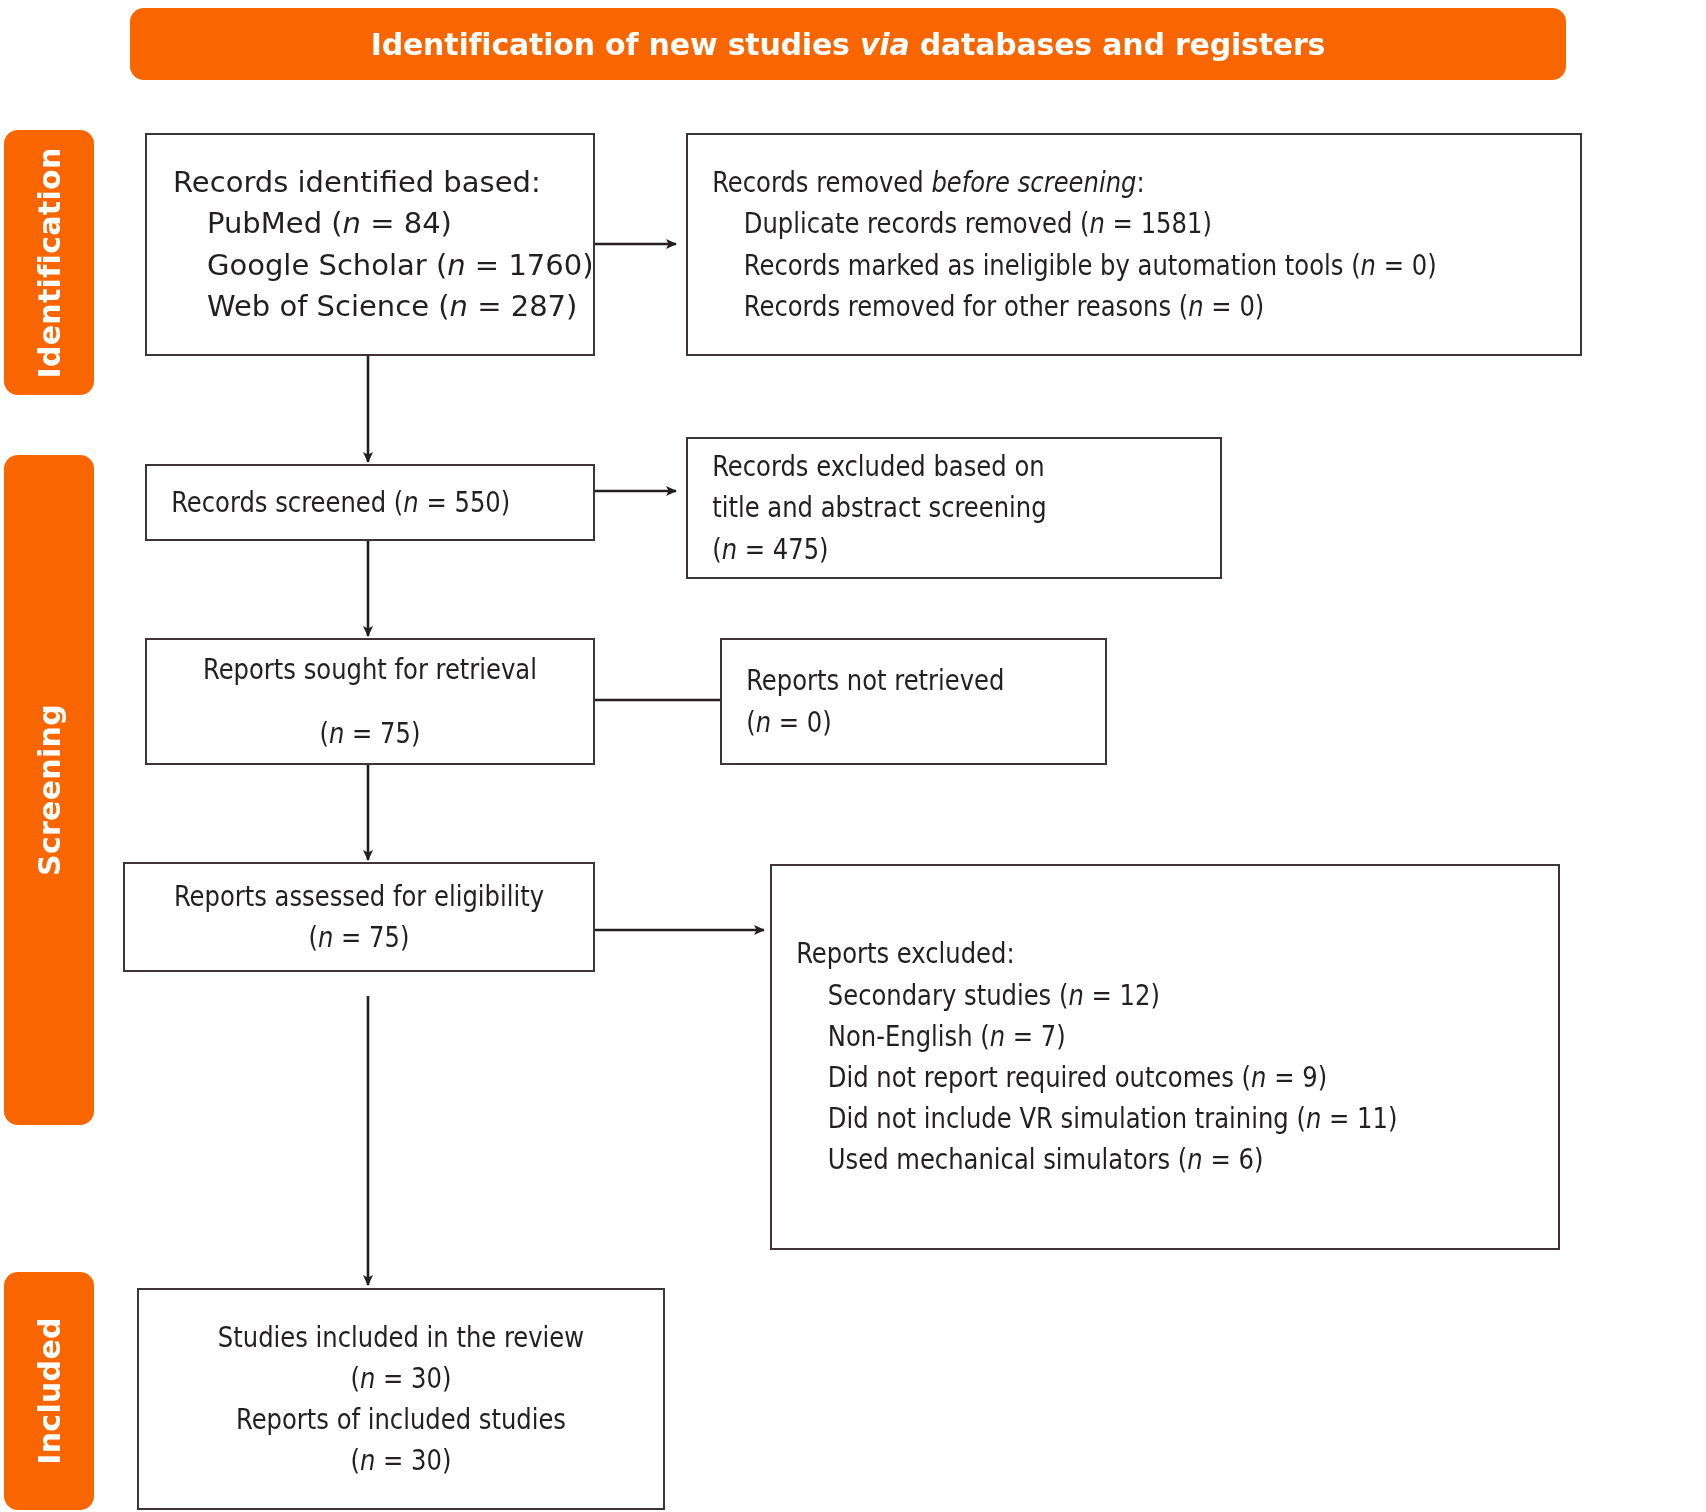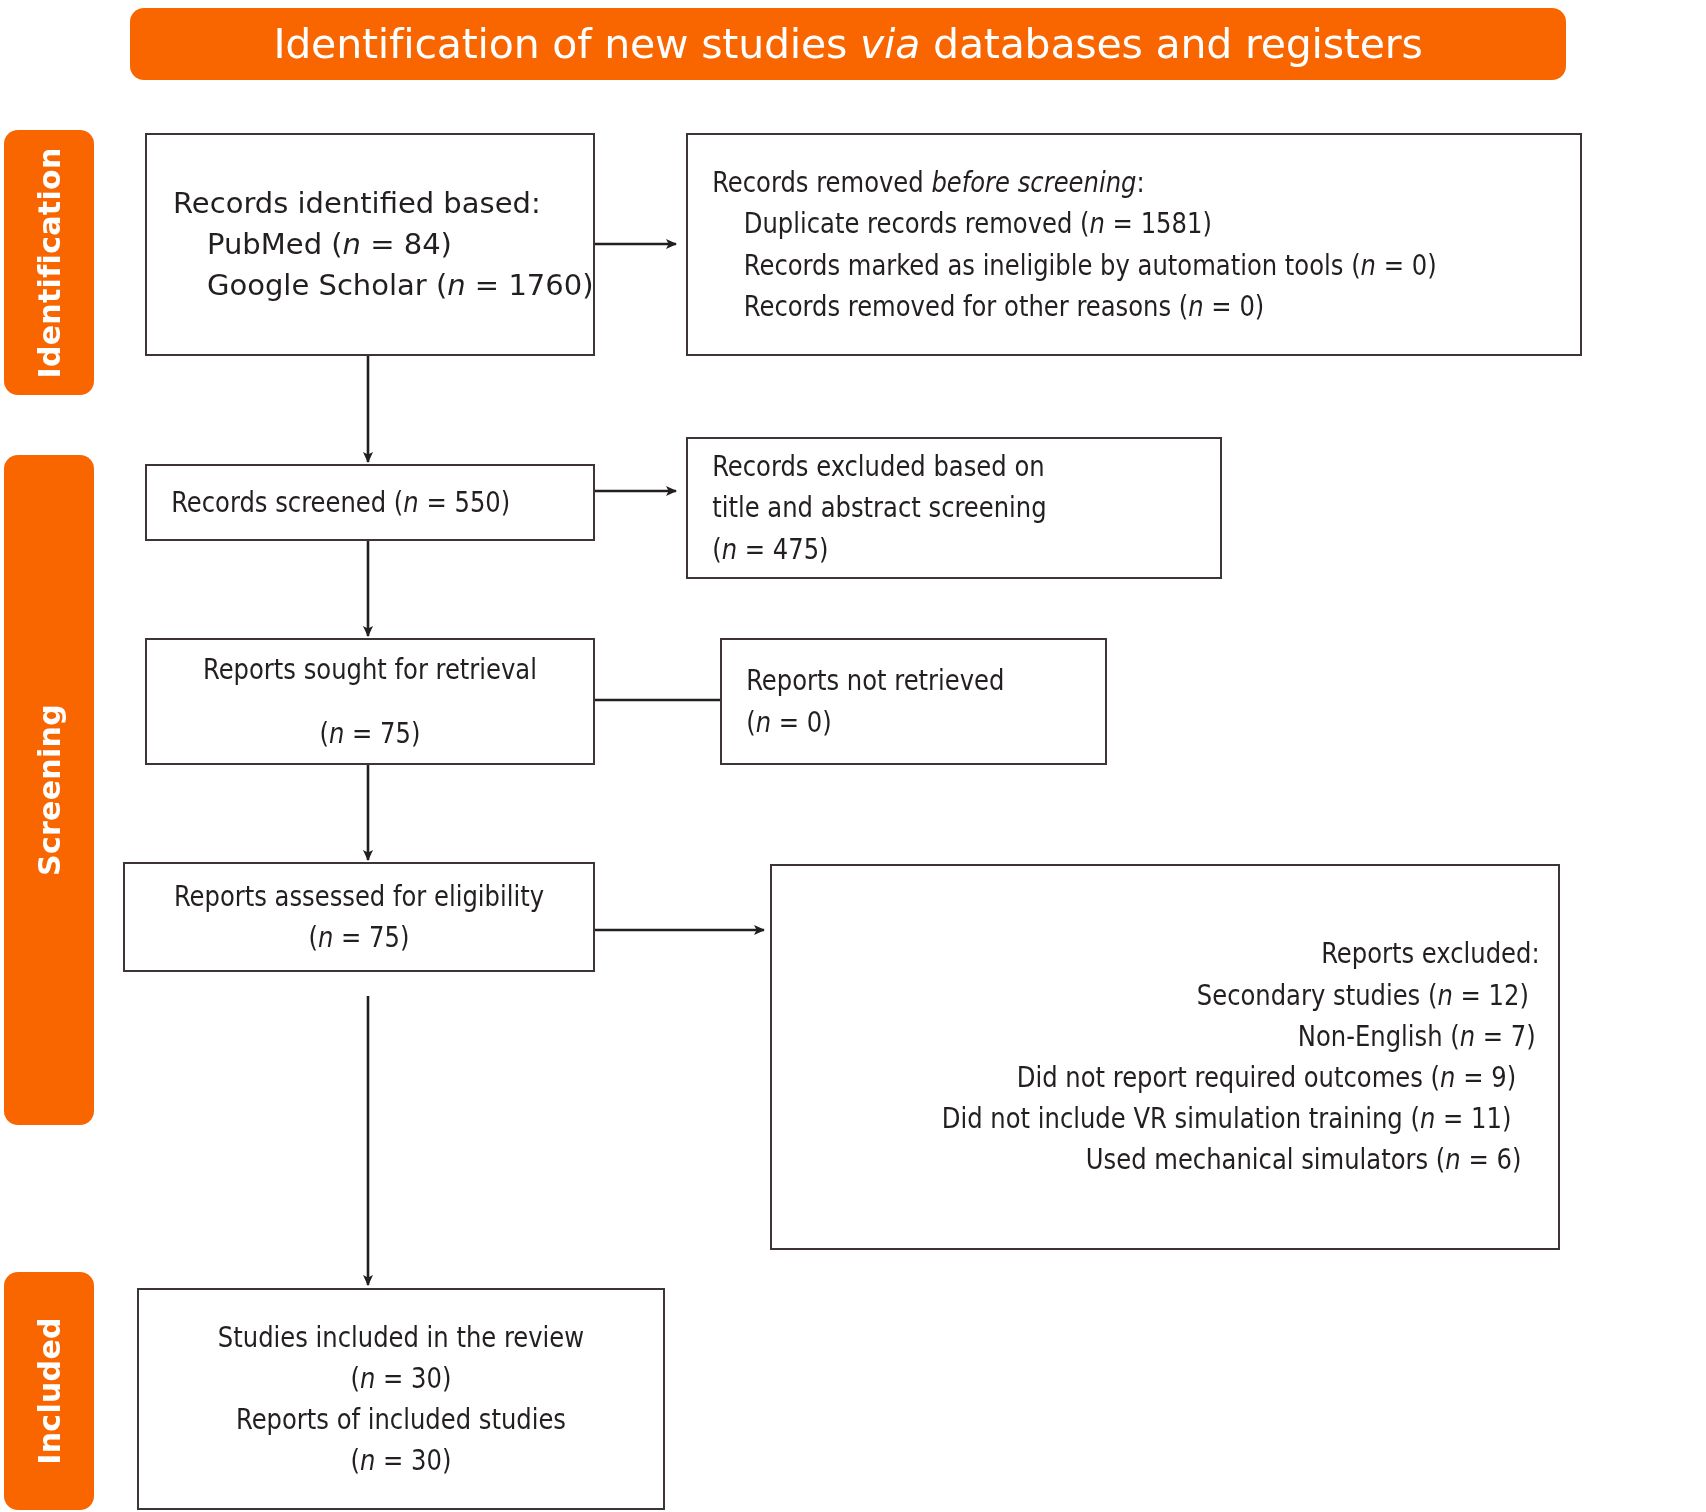--- a/index.html
+++ b/index.html
@@ -27,22 +27,22 @@
     background: #f96600;
     border-radius: 14px;
     display: flex;
     align-items: center;
     justify-content: center;
     color: #ffffff;
     font-weight: bold;
     letter-spacing: -0.2px;
   }
   .banner-text {
-    font-size: 41px;
-    font-weight: normal;
+    font-size: 30px;
+    font-weight: bold;
     white-space: nowrap;
     text-align: center;
   }
   .banner-text i { font-style: italic; }
 
   
   .vtab {
     position: absolute;
     background: #f96600;
     border-radius: 14px;
@@ -146,20 +146,21 @@
   </div>
 
   <div class="vtab" style="left:4px; top:1272px; width:90px; height:238px;">
     <span class="vtab-label">Included</span>
   </div>
 
   <div class="box left-pad" style="left:145px; top:133px; width:450px; height:223px;">
     <div class="line">Records identified based:</div>
     <div class="line indent">PubMed (<span class="nvar">n</span> = 84)</div>
     <div class="line indent">Google Scholar (<span class="nvar">n</span> = 1760)</div>
+    <div class="line indent">Web of Science (<span class="nvar">n</span> = 287)</div>
   </div>
 
   <div class="box left-pad cond" style="left:686px; top:133px; width:896px; height:223px;">
     <div class="line">
       <span>Records removed </span><i>before screening</i><span>:</span>
     </div>
     <div class="line indent">Duplicate records removed (<span class="nvar">n</span> = 1581)</div>
     <div class="line indent">Records marked as ineligible by automation tools (<span class="nvar">n</span> = 0)</div>
     <div class="line indent">Records removed for other reasons (<span class="nvar">n</span> = 0)</div>
   </div>
@@ -182,21 +183,21 @@
   <div class="box left-pad cond" style="left:720px; top:638px; width:387px; height:127px;">
     <div class="line">Reports not retrieved</div>
     <div class="line">(<span class="nvar">n</span> = 0)</div>
   </div>
 
   <div class="box center cond" style="left:123px; top:862px; width:472px; height:110px;">
     <div class="line">Reports assessed for eligibility</div>
     <div class="line">(<span class="nvar">n</span> = 75)</div>
   </div>
 
-  <div class="box left-pad cond" style="left:770px; top:864px; width:790px; height:386px;align-items:flex-end;">
+  <div class="box left-pad cond" style="left:770px; top:864px; width:790px; height:386px;">
     <div class="line">Reports excluded:</div>
     <div class="line indent">Secondary studies (<span class="nvar">n</span> = 12)</div>
     <div class="line indent">Non-English (<span class="nvar">n</span> = 7)</div>
     <div class="line indent">Did not report required outcomes (<span class="nvar">n</span> = 9)</div>
     <div class="line indent">Did not include VR simulation training (<span class="nvar">n</span> = 11)</div>
     <div class="line indent">Used mechanical simulators (<span class="nvar">n</span> = 6)</div>
   </div>
 
   <div class="box center cond" style="left:137px; top:1288px; width:528px; height:222px;">
     <div class="line">Studies included in the review</div>

